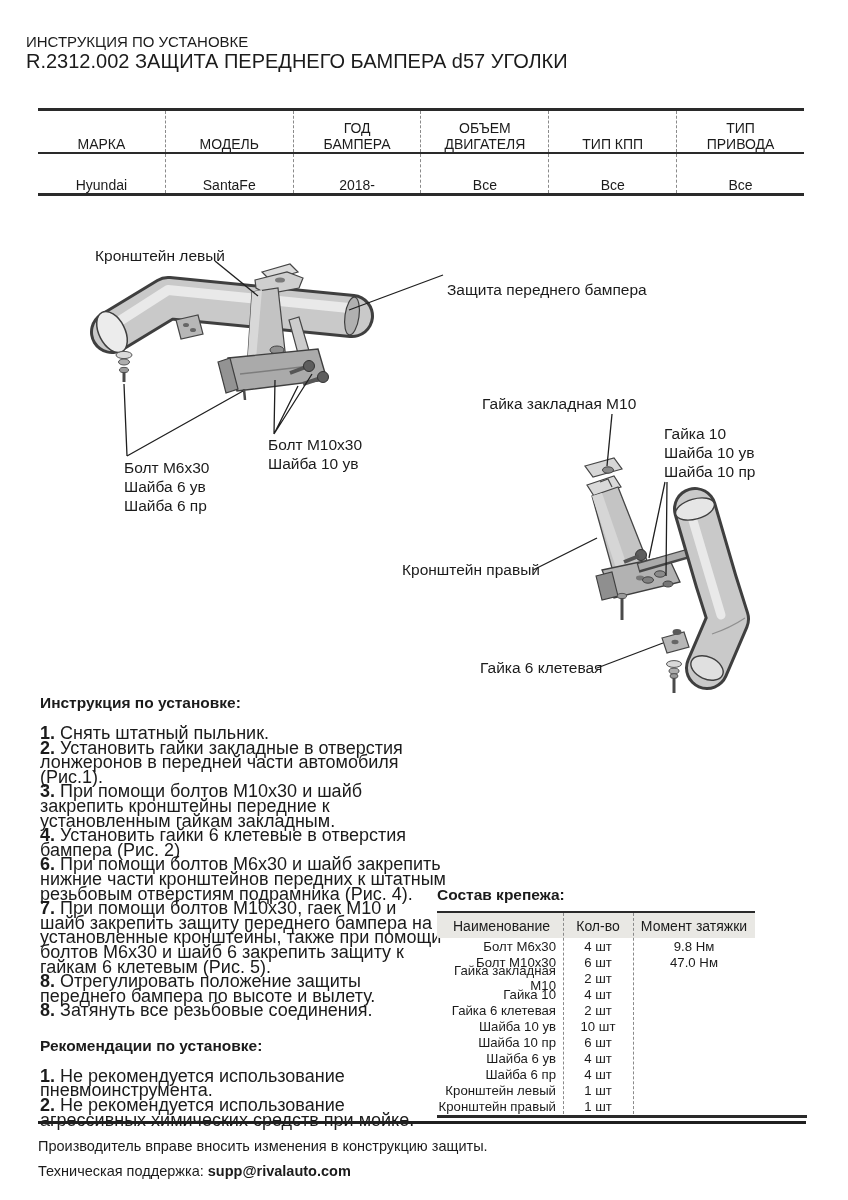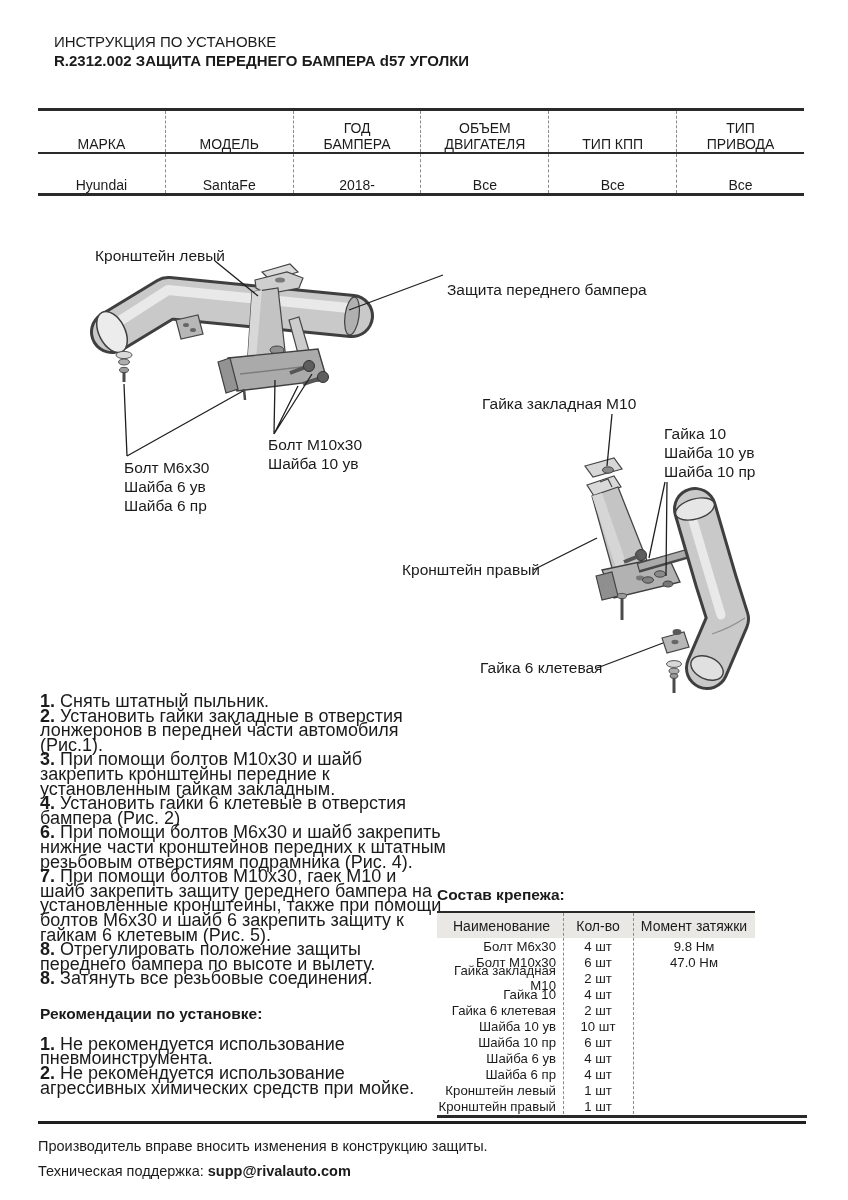--- a/index.html
+++ b/index.html
@@ -1,22 +1,22 @@
 <!DOCTYPE html>
 <html><head>
 <meta charset="utf-8">
 <style>
   html,body{margin:0;padding:0;background:#ffffff;}
   .page{position:relative;width:848px;height:1200px;background:#fff;
         font-family:"Liberation Sans",sans-serif;color:#1b1b1b;overflow:hidden;}
 
   
-  .doc-header{position:absolute;left:54px;top:33px;}
+  .doc-header{position:absolute;left:26px;top:33px;}
   .doc-sub{font-size:15px;line-height:18px;}
-  .doc-title{font-size:15px;font-weight:bold;line-height:20px;}
+  .doc-title{font-size:20px;font-weight:normal;line-height:20px;}
 
   
   .vtable{position:absolute;left:38px;top:108px;width:766px;
           border-top:3px solid #2a2a2a;border-bottom:3px solid #2a2a2a;}
   .vrow{display:flex;}
   .vrow.head{height:41px;border-bottom:2px solid #2a2a2a;}
   .vrow.body{height:39px;}
   .vcell{flex:1;display:flex;flex-direction:column;align-items:center;justify-content:flex-end;
          font-size:14px;line-height:16px;border-left:1.5px dashed #8a8a8a;text-align:center;}
   .vcell:first-child{border-left:none;}
@@ -215,20 +215,21 @@
     <div class="dlabel" style="left:664px;top:196px;">
       <span>Гайка 10</span>
       <span>Шайба 10 ув</span>
       <span>Шайба 10 пр</span>
     </div>
     <div class="dlabel" style="left:402px;top:332px;">Кронштейн правый</div>
     <div class="dlabel" style="left:480px;top:430px;">Гайка 6 клетевая</div>
   </div>
 
   <div class="col-left">
+    <h3 class="sec-title">Инструкция по установке:</h3>
     <p class="item"><b>1.</b> <span>Снять штатный пыльник.</span></p>
     <p class="item"><b>2.</b> <span>Установить гайки закладные в отверстия лонжеронов в передней части автомобиля (Рис.1).</span></p>
     <p class="item"><b>3.</b> <span>При помощи болтов М10х30 и шайб закрепить кронштейны передние к установленным гайкам закладным.</span></p>
     <p class="item"><b>4.</b> <span>Установить гайки 6 клетевые в отверстия бампера (Рис. 2)</span></p>
     <p class="item"><b>6.</b> <span>При помощи болтов М6х30 и шайб закрепить нижние части кронштейнов передних к штатным резьбовым отверстиям подрамника (Рис. 4).</span></p>
     <p class="item"><b>7.</b> <span>При помощи болтов М10х30, гаек М10 и шайб закрепить защиту переднего бампера на установленные кронштейны, также при помощи болтов М6х30 и шайб 6 закрепить защиту к гайкам 6 клетевым (Рис. 5).</span></p>
     <p class="item"><b>8.</b> <span>Отрегулировать положение защиты переднего бампера по высоте и вылету.</span></p>
     <p class="item"><b>8.</b> <span>Затянуть все резьбовые соединения.</span></p>
 
     <h3 class="sec-title rec-title">Рекомендации по установке:</h3>

